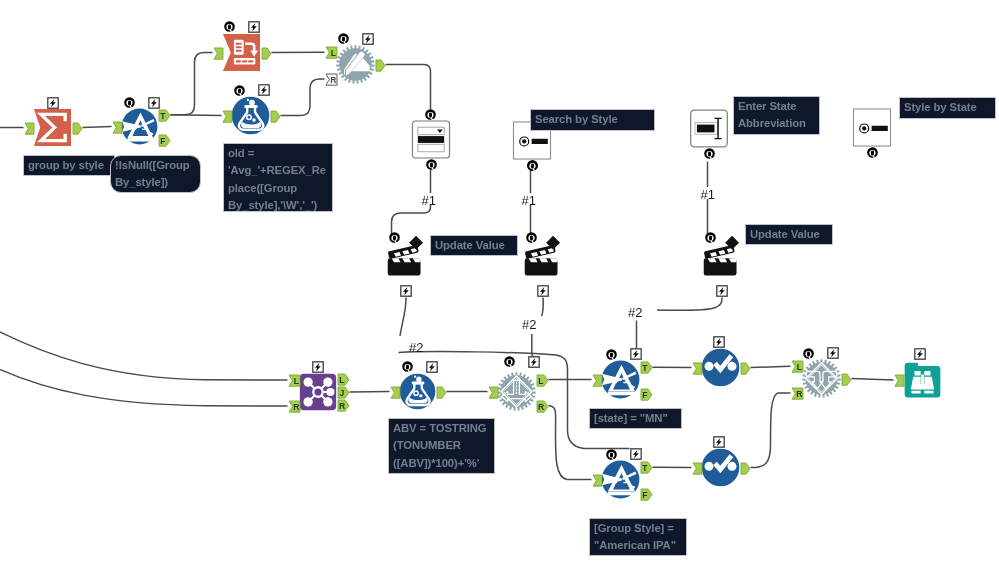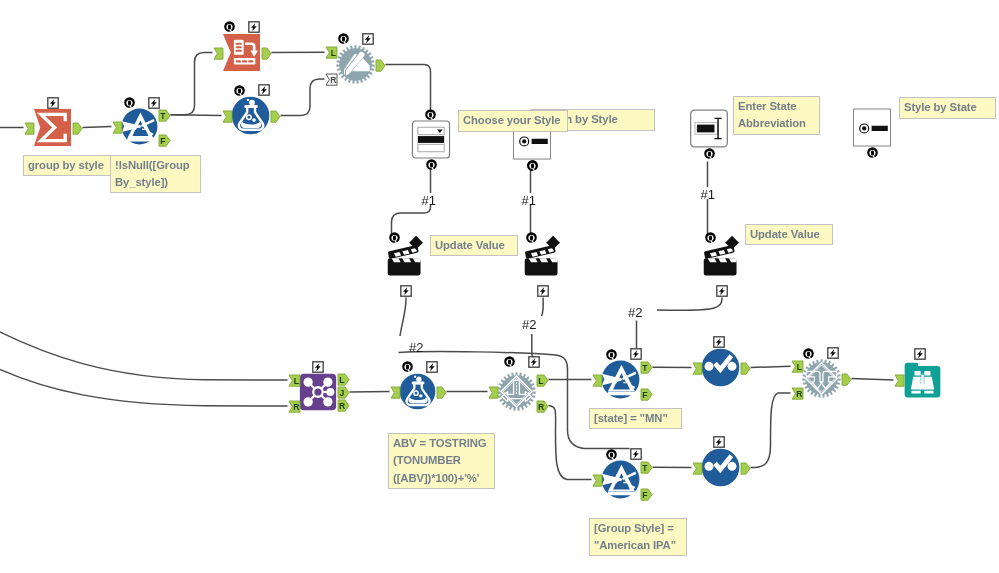--- a/index.html
+++ b/index.html
@@ -4,21 +4,21 @@
 <style>
   html,body{margin:0;padding:0;}
   body{width:999px;height:573px;background:#ffffff;overflow:hidden;
        font-family:"Liberation Sans",sans-serif;}
   #canvas{position:relative;width:999px;height:573px;background:#fff;}
   #wires{position:absolute;left:0;top:0;}
   .node{position:absolute;}
   .node>svg{position:absolute;left:0;top:0;}
   .anch{position:absolute;}
   .badge{position:absolute;}
-  .ann{position:absolute;border:1px solid #c2c2c2;background:#fef9c3;
+  .ann{position:absolute;border:1px solid #c2c2c2;background:#0f172a;
        color:#73808c;font-weight:bold;font-size:11.3px;line-height:17.3px;letter-spacing:-0.1px;
        padding:1px 4px;box-sizing:border-box;white-space:pre;overflow:hidden;}
   .clabel{position:absolute;color:#1b1b1b;font-size:13px;line-height:13px;}
 </style>
 </head>
 <body>
 
 <div id="canvas">
   <svg id="wires" width="999" height="573">
       <path d="M0.0 127.5 L23.5 127.5" fill="none" stroke="#4a4a4a" stroke-width="1.5"></path>
@@ -543,30 +543,33 @@
     </svg>
     <svg class="badge" style="left:630px;top:448px" width="12" height="12" viewBox="0 0 12 12">
       <rect x="0.8" y="0.8" width="10.4" height="10.4" fill="#fff" stroke="#3d3d3d" stroke-width="1.3"></rect>
       <path d="M7.3 1.9 L2.9 6.7 L5.0 6.7 L4.2 10.3 L8.8 5.3 L6.3 5.3 Z" fill="#111"></path>
     </svg>
     <svg class="badge" style="left:713px;top:436px" width="12" height="12" viewBox="0 0 12 12">
       <rect x="0.8" y="0.8" width="10.4" height="10.4" fill="#fff" stroke="#3d3d3d" stroke-width="1.3"></rect>
       <path d="M7.3 1.9 L2.9 6.7 L5.0 6.7 L4.2 10.3 L8.8 5.3 L6.3 5.3 Z" fill="#111"></path>
     </svg>
     <div class="ann" style="left: 23px; top: 155px; width: 92px; height: 21px;">group by style</div>
-    <div class="ann" style="left: 110px; top: 155px; width: 91px; height: 38px;">!IsNull([Group
+    <div class="ann" style="left: 110px; top: 155px; width: 91px; height: 38px; border-radius: 11px;">!IsNull([Group
 By_style])</div>
+    <div class="ann" style="left: 223px; top: 143px; width: 110px; height: 69px;">old =
+'Avg_'+REGEX_Re
+place([Group
+By_style],'\W','_')</div>
     <div class="ann" style="left: 530px; top: 109px; width: 125px; height: 22px;">Search by Style</div>
     <div class="ann" style="left: 733px; top: 96px; width: 87px; height: 39px;">Enter State
 Abbreviation</div>
-    <div class="ann" style="left: 458px; top: 110px; width: 110px; height: 22px;">Choose your Style</div>
     <div class="ann" style="left: 899px; top: 97px; width: 97px; height: 22px;">Style by State</div>
     <div class="ann" style="left: 430px; top: 235px; width: 88px; height: 21px;">Update Value</div>
     <div class="ann" style="left: 745px; top: 224px; width: 88px; height: 21px;">Update Value</div>
-    <div class="ann" style="left: 388px; top: 418px; width: 107px; height: 56px; margin-top: 15px;">ABV = TOSTRING
+    <div class="ann" style="left: 388px; top: 418px; width: 107px; height: 56px;">ABV = TOSTRING
 (TONUMBER
 ([ABV])*100)+'%'</div>
     <div class="ann" style="left: 589px; top: 408px; width: 93px; height: 21px;">[state] = "MN"</div>
     <div class="ann" style="left: 589px; top: 518px; width: 98px; height: 38px;">[Group Style] =
 "American IPA"</div>
     <div class="clabel" style="left: 421.5px; top: 194px;">#1</div>
     <div class="clabel" style="left: 521.5px; top: 194px;">#1</div>
     <div class="clabel" style="left: 700.5px; top: 188px;">#1</div>
     <div class="clabel" style="left: 409px; top: 341px;">#2</div>
     <div class="clabel" style="left: 522px; top: 318px;">#2</div>

